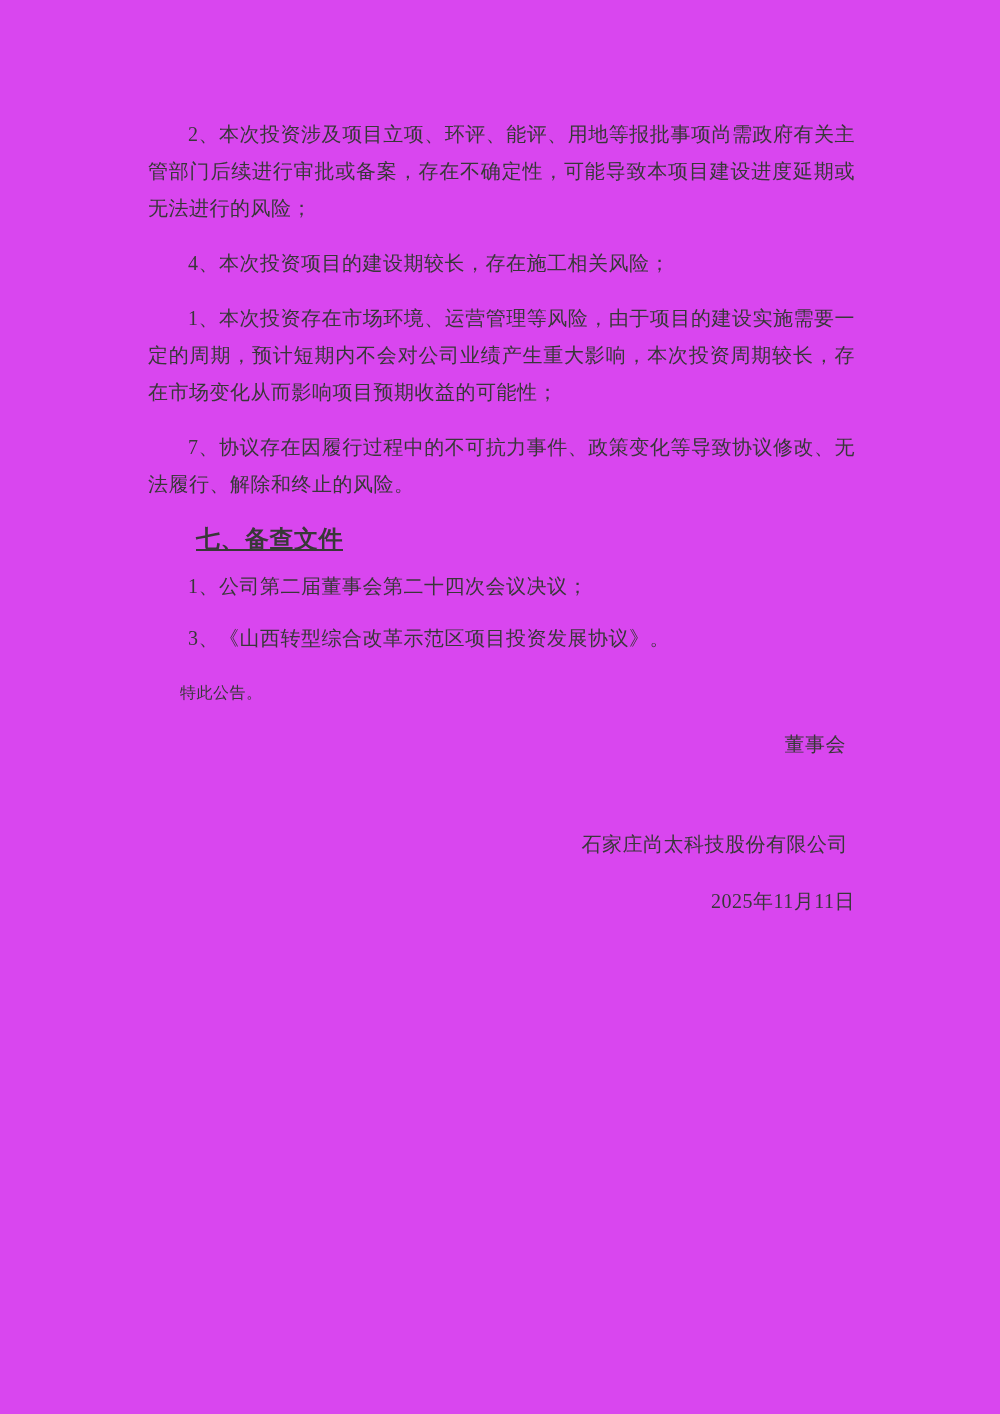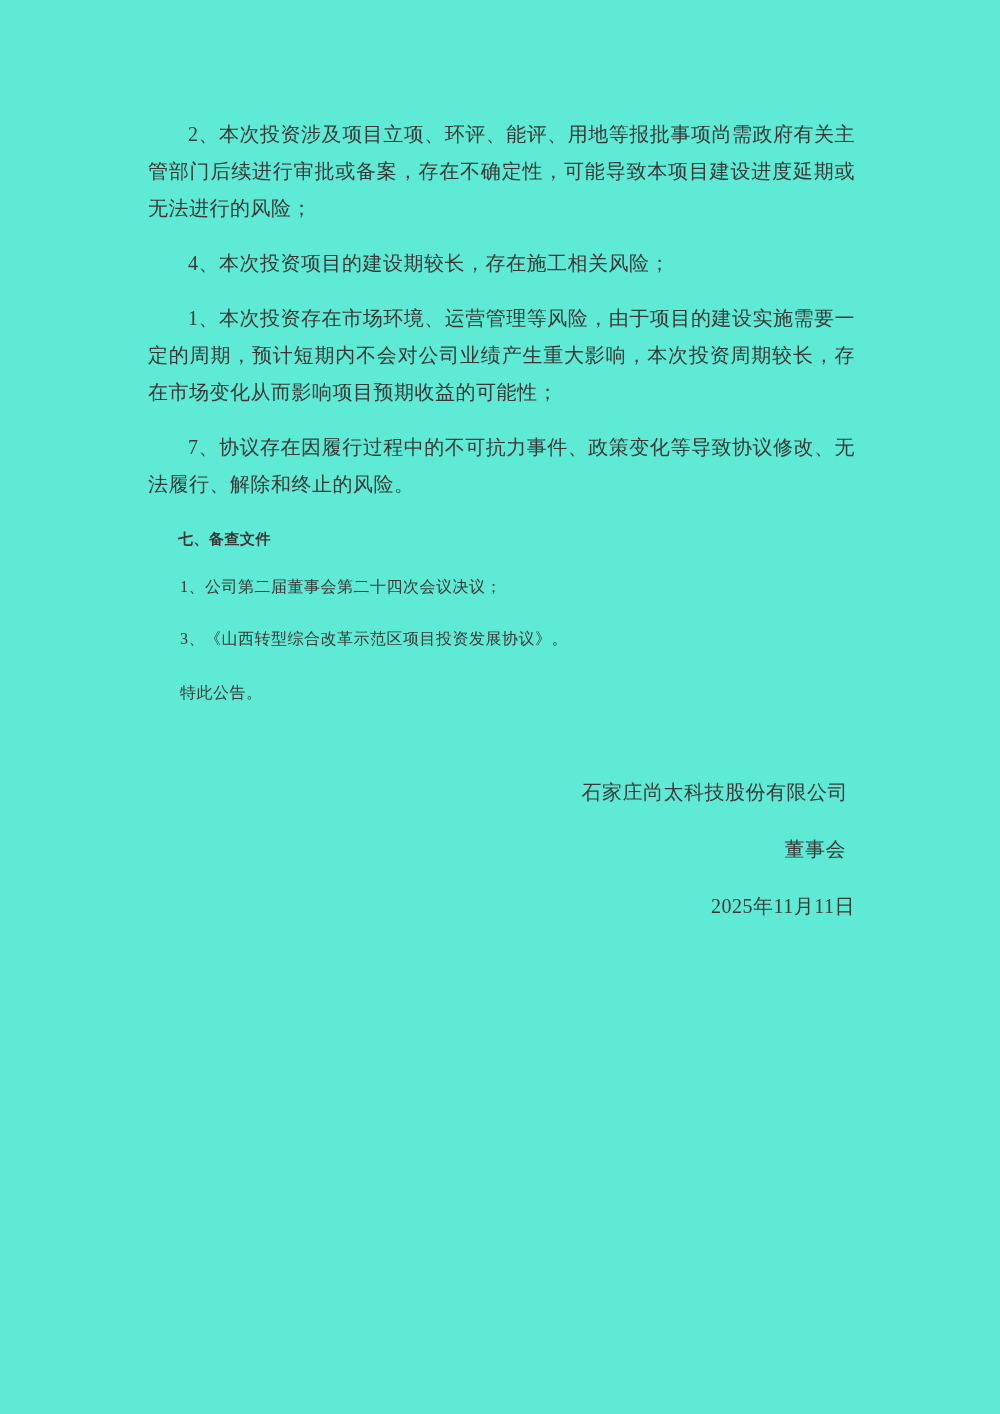--- a/index.html
+++ b/index.html
@@ -13,42 +13,43 @@
     position: relative;
     font-family: "Liberation Serif", "DejaVu Serif", serif;
     color: #383838;
     -webkit-font-smoothing: antialiased;
   }
   .page {
     box-sizing: border-box;
     width: 1000px;
     height: 1414px;
     padding: 116px 145px 60px 148px;
-    background: #5eead4;
+    background: #d946ef;
     overflow: hidden;
   }
   .para {
     margin: 0 0 18px 0;
     font-size: 20px;
     line-height: 37px;
     text-align: justify;
     text-indent: 2em;
     letter-spacing: 0.5px;
   }
   .section-heading {
     margin: 2px 0 10px 0;
-    font-size: 15px;
+    font-size: 24px;
     line-height: 37px;
     text-indent: 2em;
     font-weight: bold;
     letter-spacing: 0.5px;
+    text-decoration: underline;
   }
   .list-item {
     margin: 0;
-    font-size: 16px;
+    font-size: 20px;
     line-height: 37px;
     text-indent: 2em;
     letter-spacing: 0.5px;
   }
   .list-item.second { margin-top: 15px; }
   .closing {
     margin: 17px 0 0 0;
     font-size: 16px;
     line-height: 37px;
     text-indent: 2em;
@@ -74,17 +75,17 @@
   <p class="para">1、本次投资存在市场环境、运营管理等风险，由于项目的建设实施需要一定的周期，预计短期内不会对公司业绩产生重大影响，本次投资周期较长，存在市场变化从而影响项目预期收益的可能性；</p>
   <p class="para">7、协议存在因履行过程中的不可抗力事件、政策变化等导致协议修改、无法履行、解除和终止的风险。</p>
 
   <h2 class="section-heading">七、备查文件</h2>
 
   <p class="list-item">1、公司第二届董事会第二十四次会议决议；</p>
   <p class="list-item second">3、《山西转型综合改革示范区项目投资发展协议》。</p>
 
   <p class="closing">特此公告。</p>
 
+  <p class="sig board">董事会</p>
   <p class="sig company">石家庄尚太科技股份有限公司</p>
-  <p class="sig board">董事会</p>
   <p class="sig date">2025年11月11日</p>
 
 </div>
 
 </body></html>

